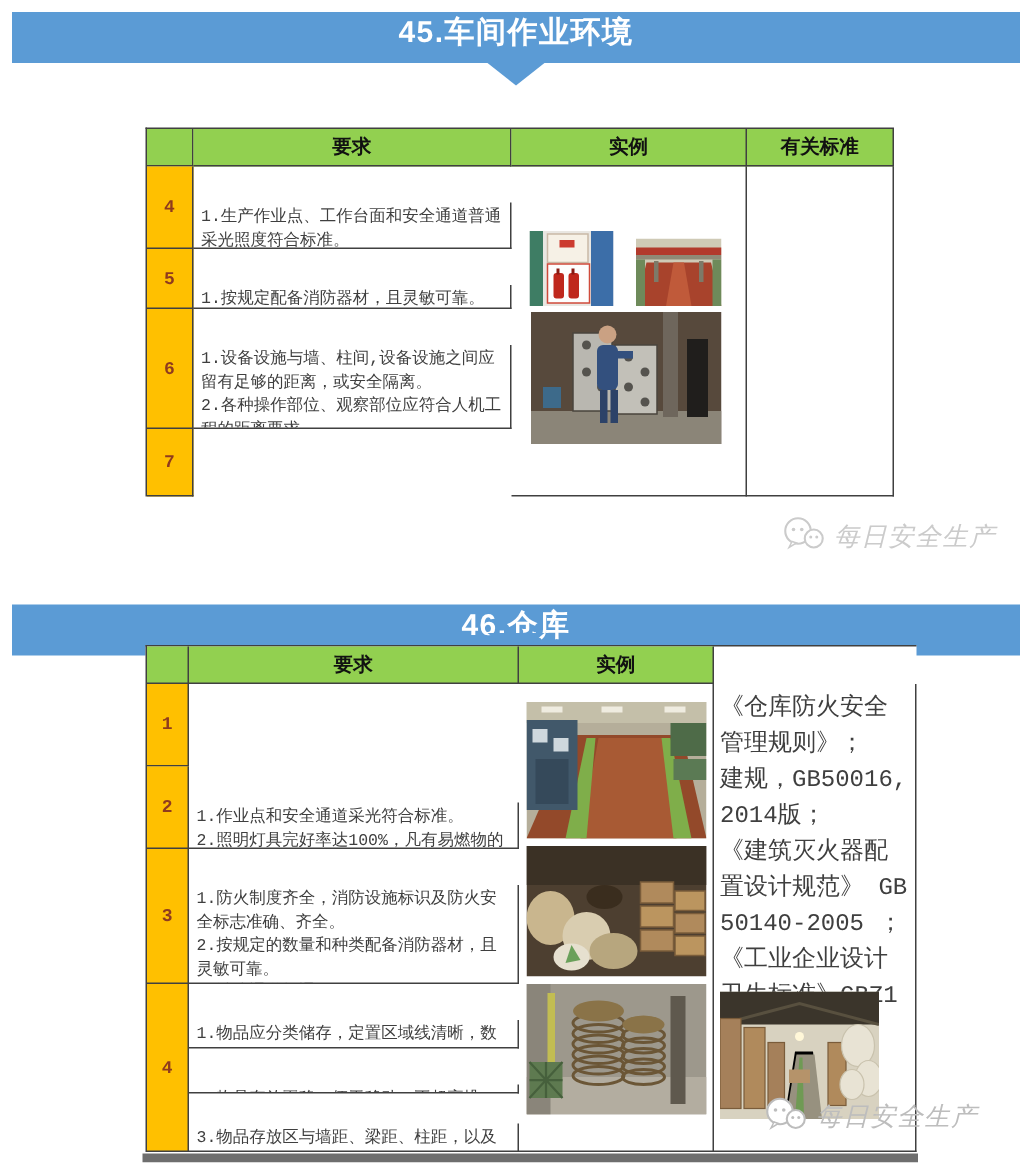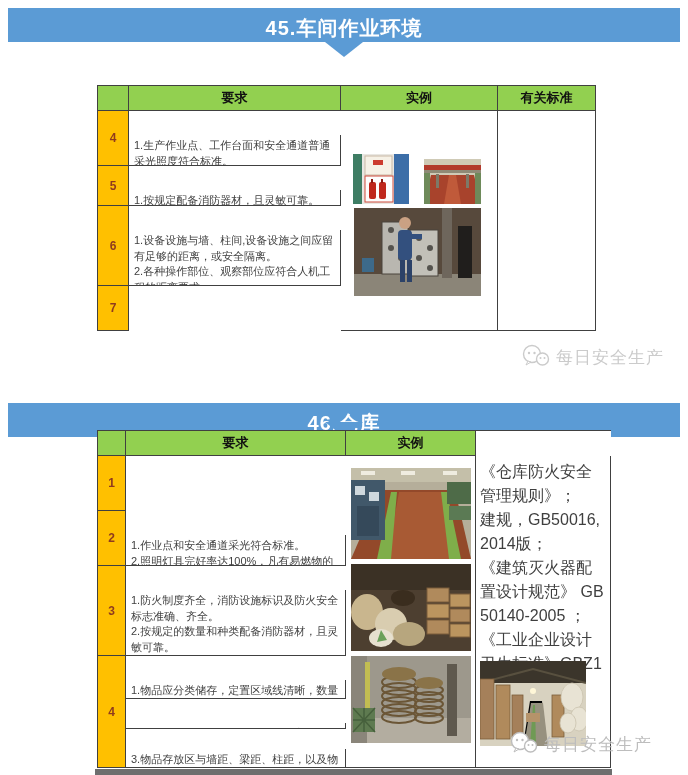--- a/index.html
+++ b/index.html
@@ -1,49 +1,49 @@
 <!DOCTYPE html>
 <html><head>
 <meta charset="utf-8">
 <style>
   * { margin:0; padding:0; box-sizing:border-box; }
   body { background:#fff; font-family:"Liberation Sans","DejaVu Sans",sans-serif; }
   .page { position:relative; width:688px; height:775px; background:#ffffff; overflow:hidden; }
 
   
   .banner { position:absolute; left:8px; width:672px; height:34px; background:#5b9bd5;
-            display:flex; align-items:flex-end; justify-content:center; }
+            display:flex; align-items:flex-start; justify-content:center; }
   .banner-title { color:#ffffff; font-size:20px; font-weight:bold; letter-spacing:1px; }
   .tri { position:absolute; width:0; height:0; border-left:19px solid transparent;
          border-right:19px solid transparent; border-top:15px solid #5b9bd5; left:325px; }
   .tri45 { top:42px; }
   .tri46 { top:422px; }
   .banner45 { top:8px; }
   .banner46 { top:403px; }
 
   
   .grid { position:absolute; display:grid; border-top:1px solid #404040; border-left:1px solid #404040; background:#fff; }
   .t45 { left:97px; top:85px; grid-template-columns:31px 212px 157px 98px;
          grid-template-rows:25px 55px 40px 80px 45px; }
   .t46 { left:97px; top:430px; grid-template-columns:28px 220px 130px 135px;
          grid-template-rows:25px 55px 55px 90px 43px 26px 43px; }
-  .cell { border-right:1px solid #404040; border-bottom:1px solid #404040; position:relative; overflow:hidden; }
+  .cell { border-right:1px solid #404040; border-bottom:1px solid #404040; position:relative; overflow:hidden;font-family:Liberation Mono, monospace; }
   .hcell { background:#92d050; display:flex; align-items:center; justify-content:center;
            font-weight:bold; font-size:13px; color:#111; }
   .ncell { background:#ffc000; display:flex; align-items:center; justify-content:center;
            font-size:12px; color:#8f3b1e; font-weight:bold; }
   .rcell { font-size:11px; color:#3f3f3f; line-height:1.42; padding:3px 4px 2px 5px; white-space:pre-line;margin-top:24px; }
   .scell { font-size:16px; color:#3f3f3f; line-height:1.5; padding:4px 3px 2px 4px; white-space:pre-line; }
 
   .photo { position:absolute; }
   .photo svg { display:block; width:100%; height:100%; }
 
   
   .wm { position:absolute; display:flex; align-items:center; gap:5px; color:#cbcbcb;
-        font-size:17px; letter-spacing:1px; }
+        font-size:17px; letter-spacing:1px;font-style:italic; }
   .wm1 { left:521px; top:344px; }
   .wm2 { left:509px; top:731px; color:#bdbdbd; }
   .wm svg { display:block; }
 
   .bottom-bar { position:absolute; left:95px; top:769px; width:517px; height:6px; background:#6e6e6e; }
 </style>
 </head>
 <body>
 
 <div class="page">

